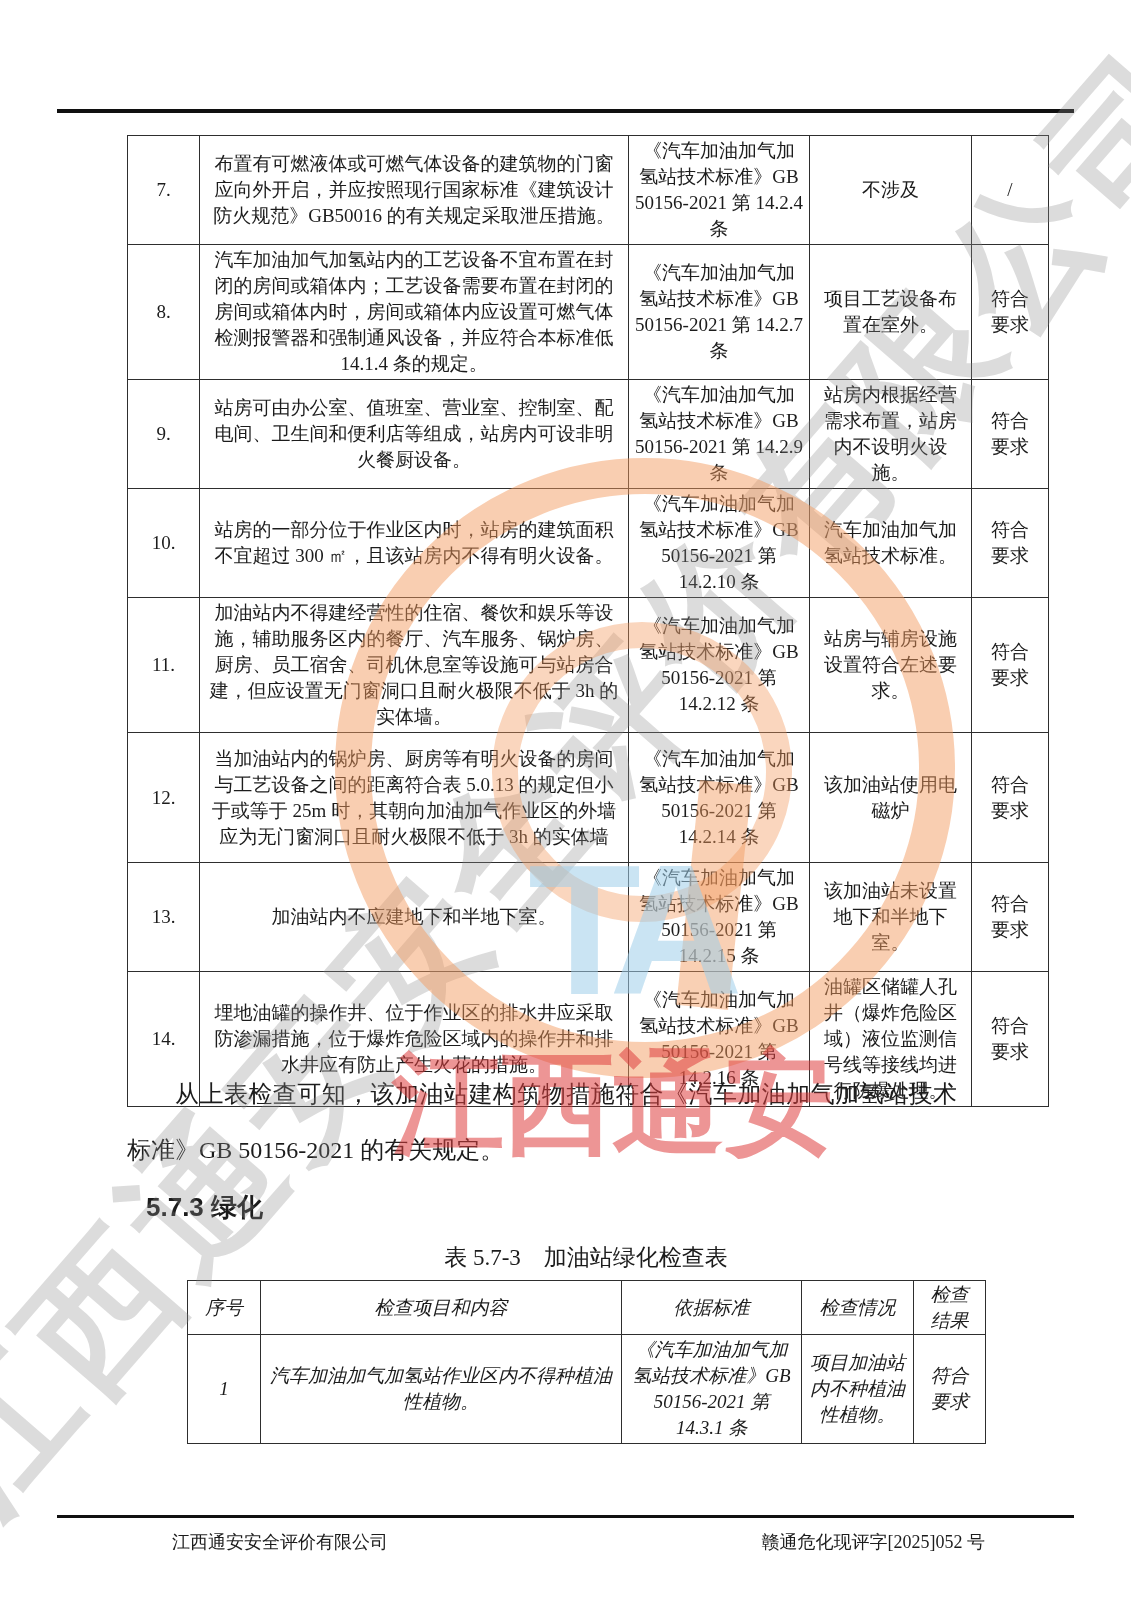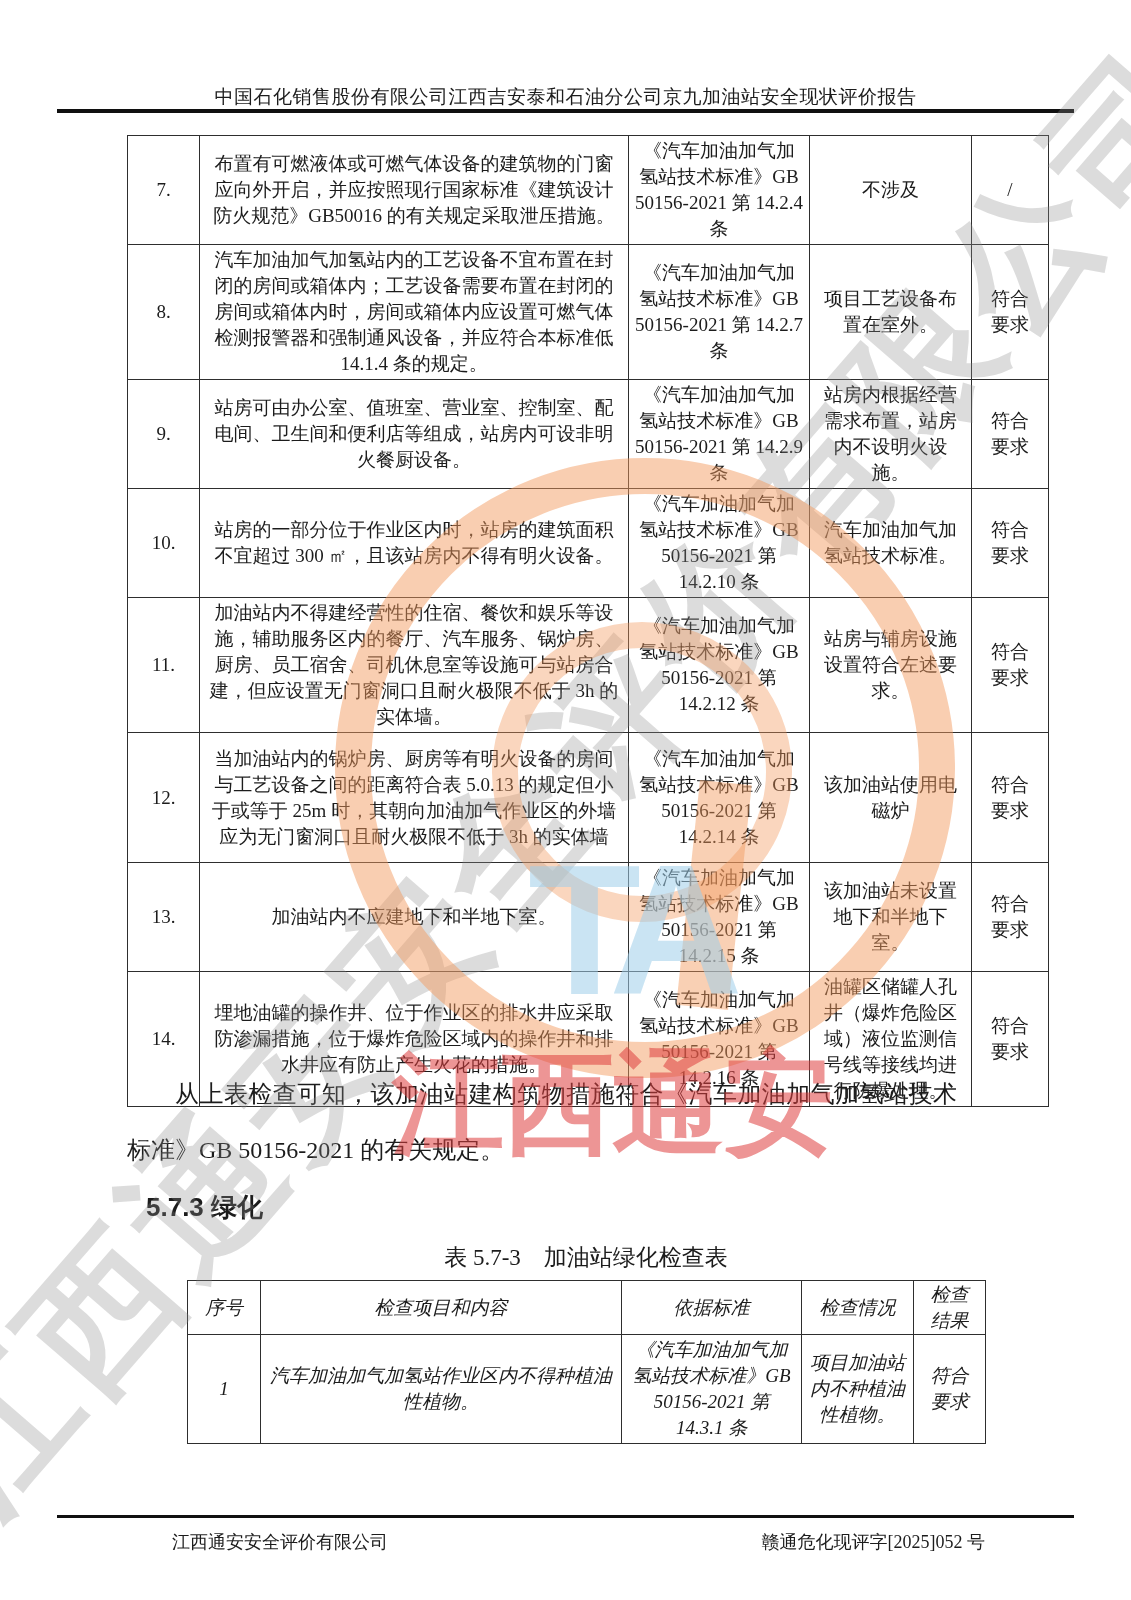--- a/index.html
+++ b/index.html
@@ -41,21 +41,20 @@
            color:rgba(140,140,140,.30);white-space:nowrap;letter-spacing:8px;}
   .wm-red{position:absolute;left:392px;top:1048px;font-family:"Liberation Sans",sans-serif;
           font-weight:bold;font-size:112px;line-height:1;color:rgba(222,62,62,.55);
           white-space:nowrap;letter-spacing:-2px;}
 </style>
 </head>
 <body>
 
 <div class="page">
 
-  <div class="hdr">中国石化销售股份有限公司江西吉安泰和石油分公司京九加油站安全现状评价报告</div>
   <div class="hdr-rule"></div>
 
   <table class="t1">
     <colgroup>
         <col style="width:72px">
         <col style="width:429px">
         <col style="width:181px">
         <col style="width:162px">
         <col style="width:77px">
       </colgroup>

